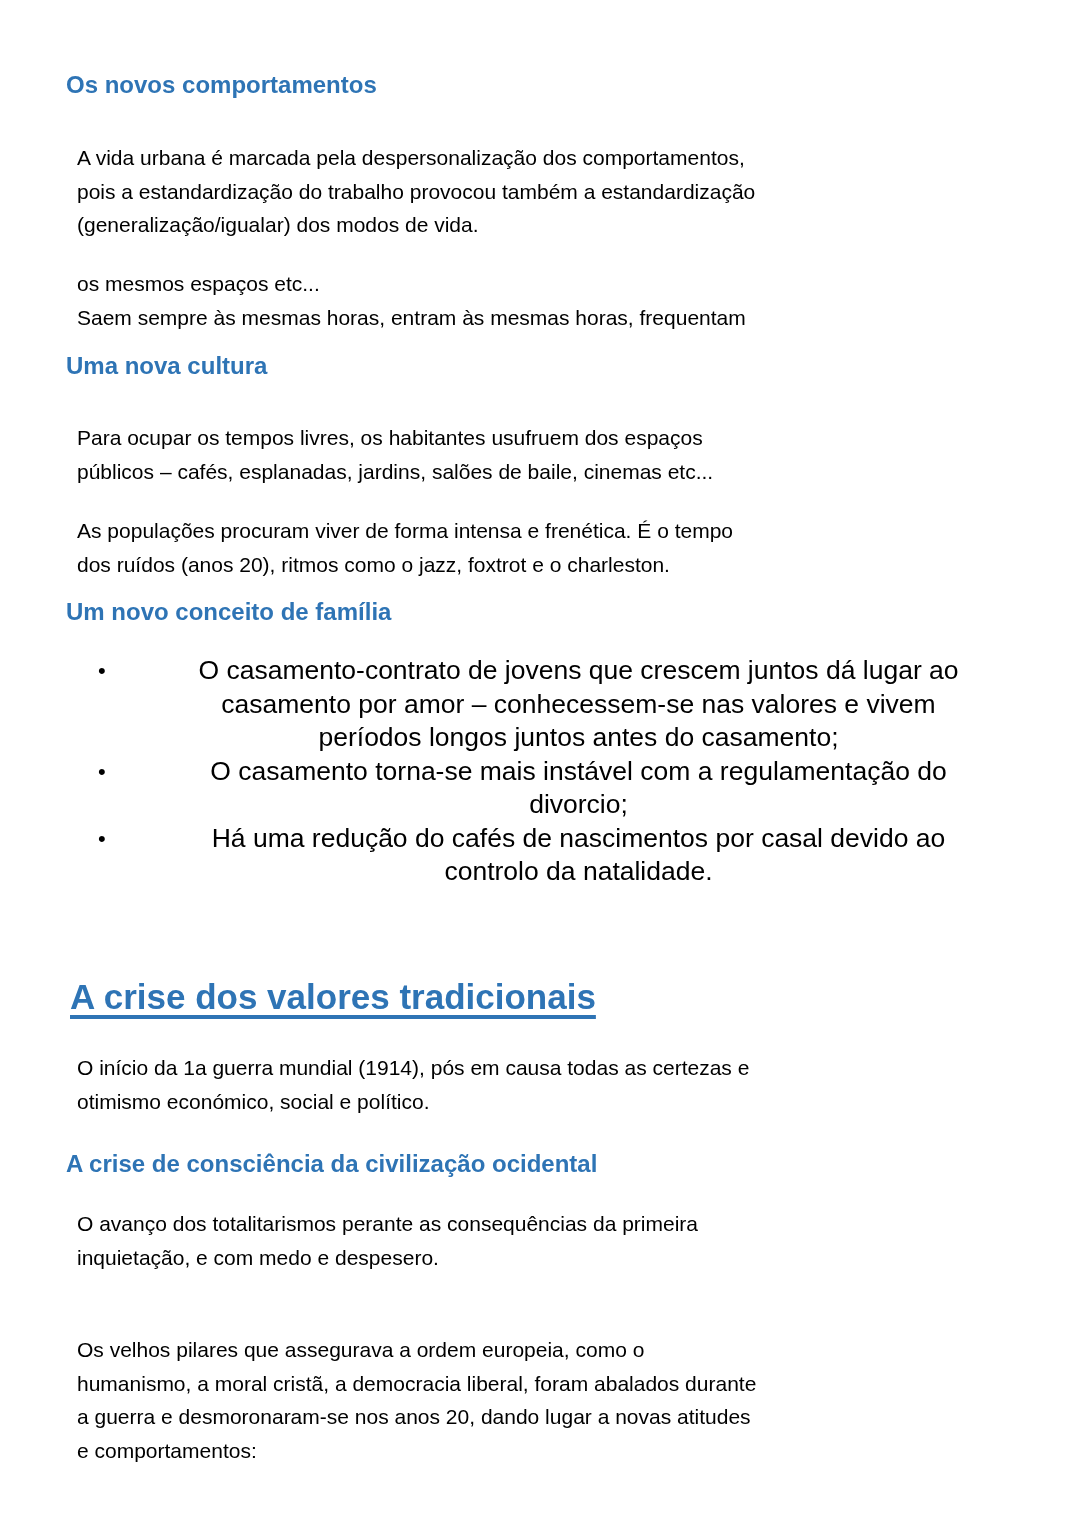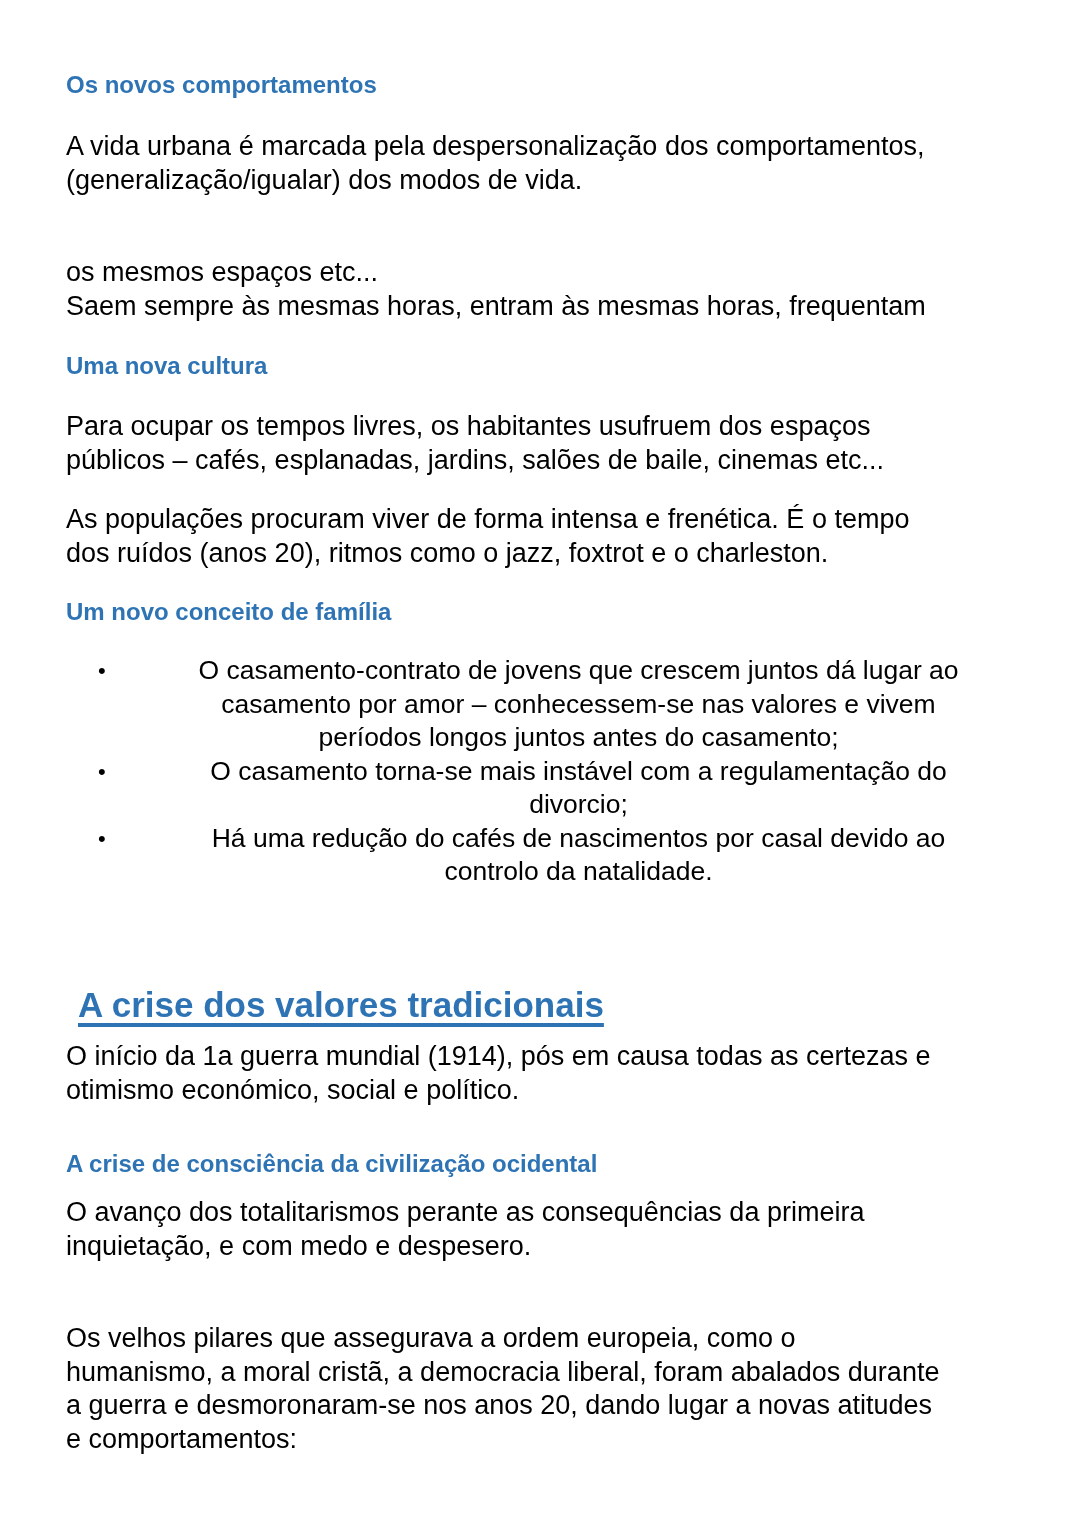--- a/index.html
+++ b/index.html
@@ -27,35 +27,35 @@
       margin: 0;
       font-size: 24px;
       font-weight: bold;
       color: #2e74b5;
       line-height: 36px;
       white-space: nowrap;
     }
     .h1 {
       position: absolute;
       left: 0;
-      margin: 12px;
+      margin: 4px;
       font-size: 35px;
       font-weight: bold;
       color: #2e74b5;
       line-height: 42px;
       white-space: nowrap;
       text-decoration: underline;
       text-decoration-thickness: 4px;
       text-underline-offset: 6px;
     }
     .p {
       position: absolute;
       left: 0;
-      margin: 0;
-      font-size: 27px;
+      margin: 11px;
+      font-size: 21px;
       line-height: 33.5px;
       width: 960px;
     }
     .p .line { display: block; white-space: nowrap; }
     ul.list {
       position: absolute;
       left: 0;
       top: 654px;
       margin: 0;
       padding: 0;
@@ -78,20 +78,21 @@
   </style>
 </head>
 <body>
 
 <div class="page">
 
   <h2 class="h2" style="top:67px;">Os novos comportamentos</h2>
 
   <p class="p" style="top:130px;">
     <span class="line">A vida urbana é marcada pela despersonalização dos comportamentos,</span>
+    <span class="line">pois a estandardização do trabalho provocou também a estandardização</span>
     <span class="line">(generalização/igualar) dos modos de vida.</span>
   </p>
 
   <p class="p" style="top:256px;">
     <span class="line">os mesmos espaços etc...</span>
     <span class="line">Saem sempre às mesmas horas, entram às mesmas horas, frequentam</span>
   </p>
 
   <h2 class="h2" style="top:348px;">Uma nova cultura</h2>
 

